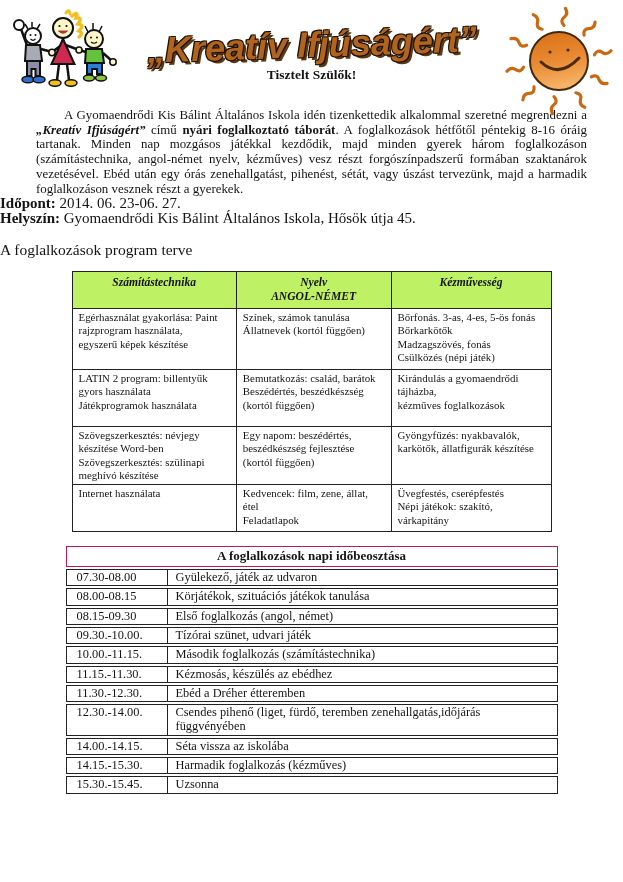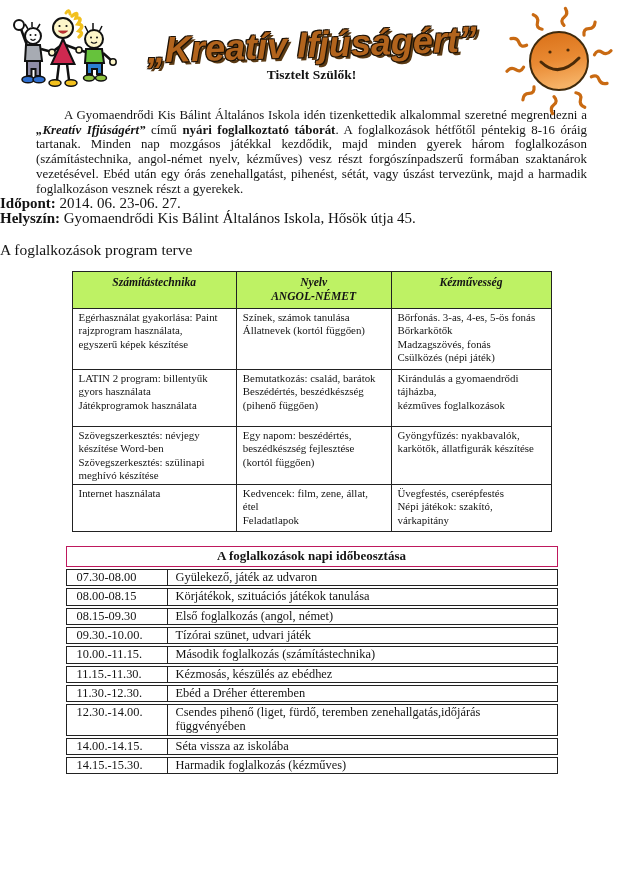--- a/index.html
+++ b/index.html
@@ -174,21 +174,21 @@
 Bőrkarkötők
 Madzagszövés, fonás
 Csülközés (népi játék)</td>
     </tr>
     <tr class="r3">
       <td>LATIN 2 program: billentyűk
 gyors használata
 Játékprogramok használata</td>
       <td>Bemutatkozás: család, barátok
 Beszédértés, beszédkészség
-(pihenő függően)</td>
+(kortól függően)</td>
       <td>Kirándulás a gyomaendrődi
 tájházba,
 kézműves foglalkozások</td>
     </tr>
     <tr class="r4">
       <td>Szövegszerkesztés: névjegy
 készítése Word-ben
 Szövegszerkesztés: szülinapi
 meghívó készítése</td>
       <td>Egy napom: beszédértés,
@@ -243,15 +243,19 @@
       <div class="act">Csendes pihenő (liget, fürdő, teremben zenehallgatás,időjárás függvényében</div>
     </div>
     <div class="sched-row">
       <div class="time">14.00.-14.15.</div>
       <div class="act">Séta vissza az iskolába</div>
     </div>
     <div class="sched-row">
       <div class="time">14.15.-15.30.</div>
       <div class="act">Harmadik foglalkozás (kézműves)</div>
     </div>
+    <div class="sched-row">
+      <div class="time">15.30.-15.45.</div>
+      <div class="act">Uzsonna</div>
+    </div>
   </div>
 
 </div>
 
 </body></html>

